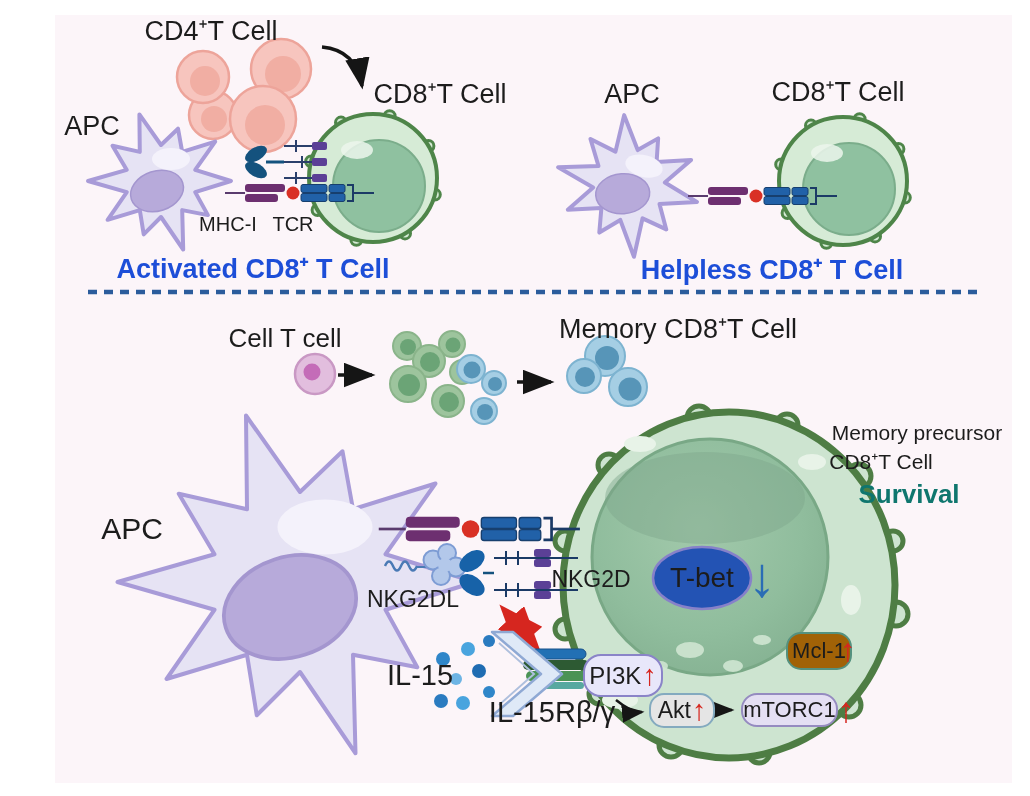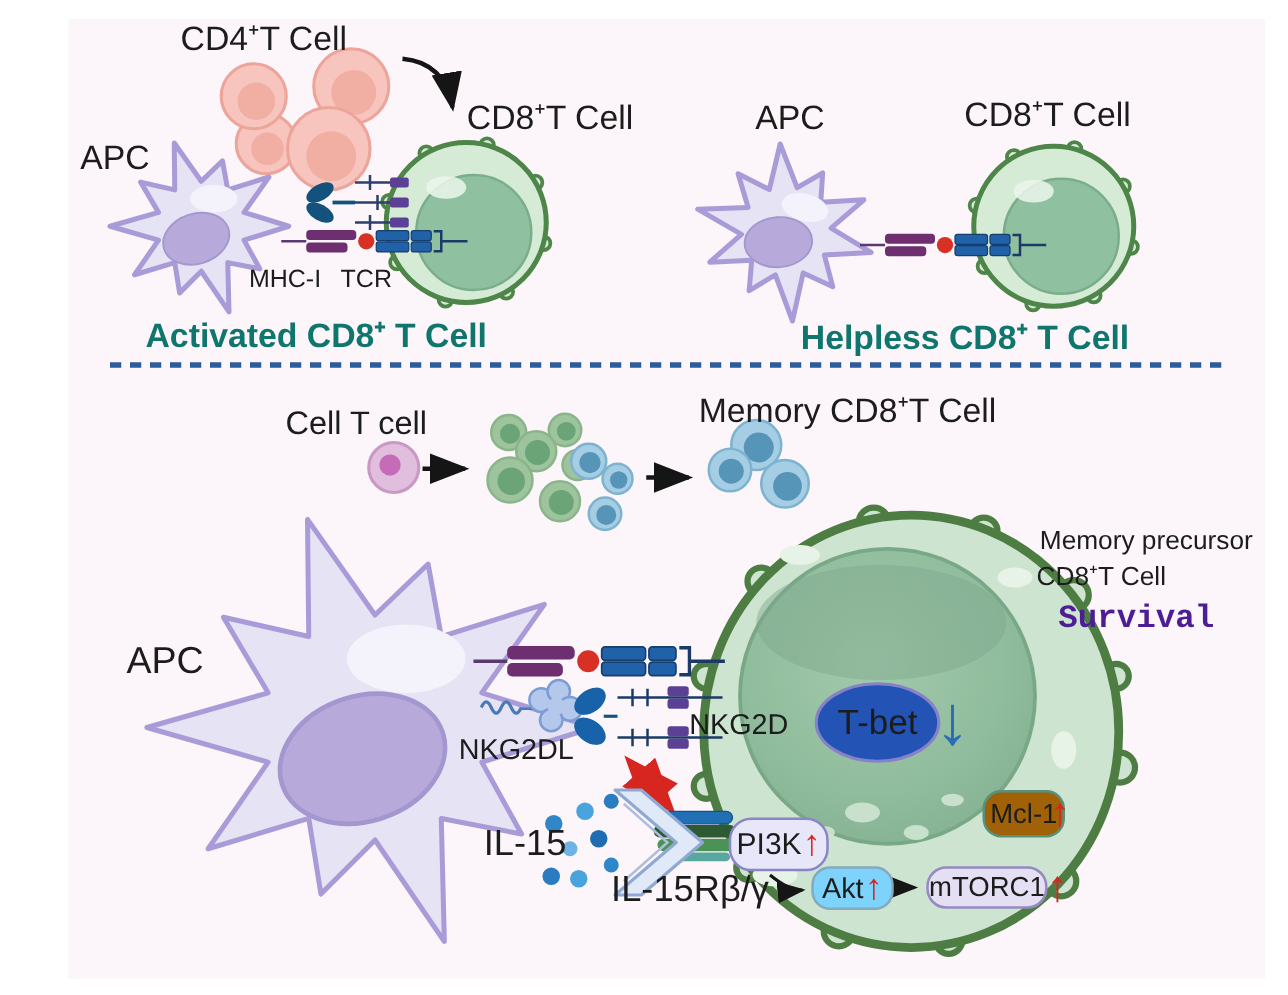--- a/index.html
+++ b/index.html
@@ -10,30 +10,30 @@
   .canvas-bg { position:absolute; left:55px; top:15px; width:957px; height:768px; background:#fcf5f9; }
   svg.art { position:absolute; left:0; top:0; width:1030px; height:796px; }
 
   .lbl {
     position:absolute; transform:translate(-50%,-50%);
     color:#1c1c1c; font-weight:500; white-space:nowrap; line-height:1.05;
   }
   .f27 { font-size:27px; } .f26 { font-size:26px; } .f23 { font-size:23px; }
   .f21 { font-size:21px; } .f20 { font-size:20px; } .f29 { font-size:29px; }
   .f30 { font-size:30px; } .f28 { font-size:28px; }
-  .caption { color:#0f766e; font-weight:600; }
-  .survival { color:#4c1d95; font-weight:700;font-family:Liberation Mono, monospace; }
+  .caption { color:#1d4ed8; font-weight:600; }
+  .survival { color:#0f766e; font-weight:700; }
 
   .box {
     position:absolute; box-sizing:border-box;
     display:flex; align-items:center; justify-content:center; gap:1px;
     white-space:nowrap; color:#1c1c1c; font-weight:500;
   }
   .box-pi3k   { left:583px; top:654px; width:80px; height:43px; border:2.5px solid #8a84c8; border-radius:18px; background:#e8e7fa; font-size:24px; }
-  .box-akt    { left:649px; top:693px; width:66px; height:35px; border:2.5px solid #84aabf; border-radius:15px; background:#7dd3fc; font-size:23px; }
+  .box-akt    { left:649px; top:693px; width:66px; height:35px; border:2.5px solid #84aabf; border-radius:15px; background:#e5e5e5; font-size:23px; }
   .box-mtorc1 { left:741px; top:693px; width:97px; height:34px; border:2.5px solid #958bc0; border-radius:16px; background:#e4dff3; font-size:22px; }
   .box-mcl1   { left:786px; top:632px; width:66px; height:38px; border:2.5px solid #55917f; border-radius:15px; background:#a16207; font-size:22px; }
   .up { color:#d6261f; font-weight:600; line-height:0.9; }
   .up-in { font-size:29px; }
   .up-ext { position:absolute; transform:translate(-50%,-50%); font-size:35px; color:#d6261f; font-weight:600; }
   .down-arrow { position:absolute; transform:translate(-50%,-50%); font-size:56px; color:#2a6db5; font-weight:600; }
 </style>
 </head>
 <body>
 

